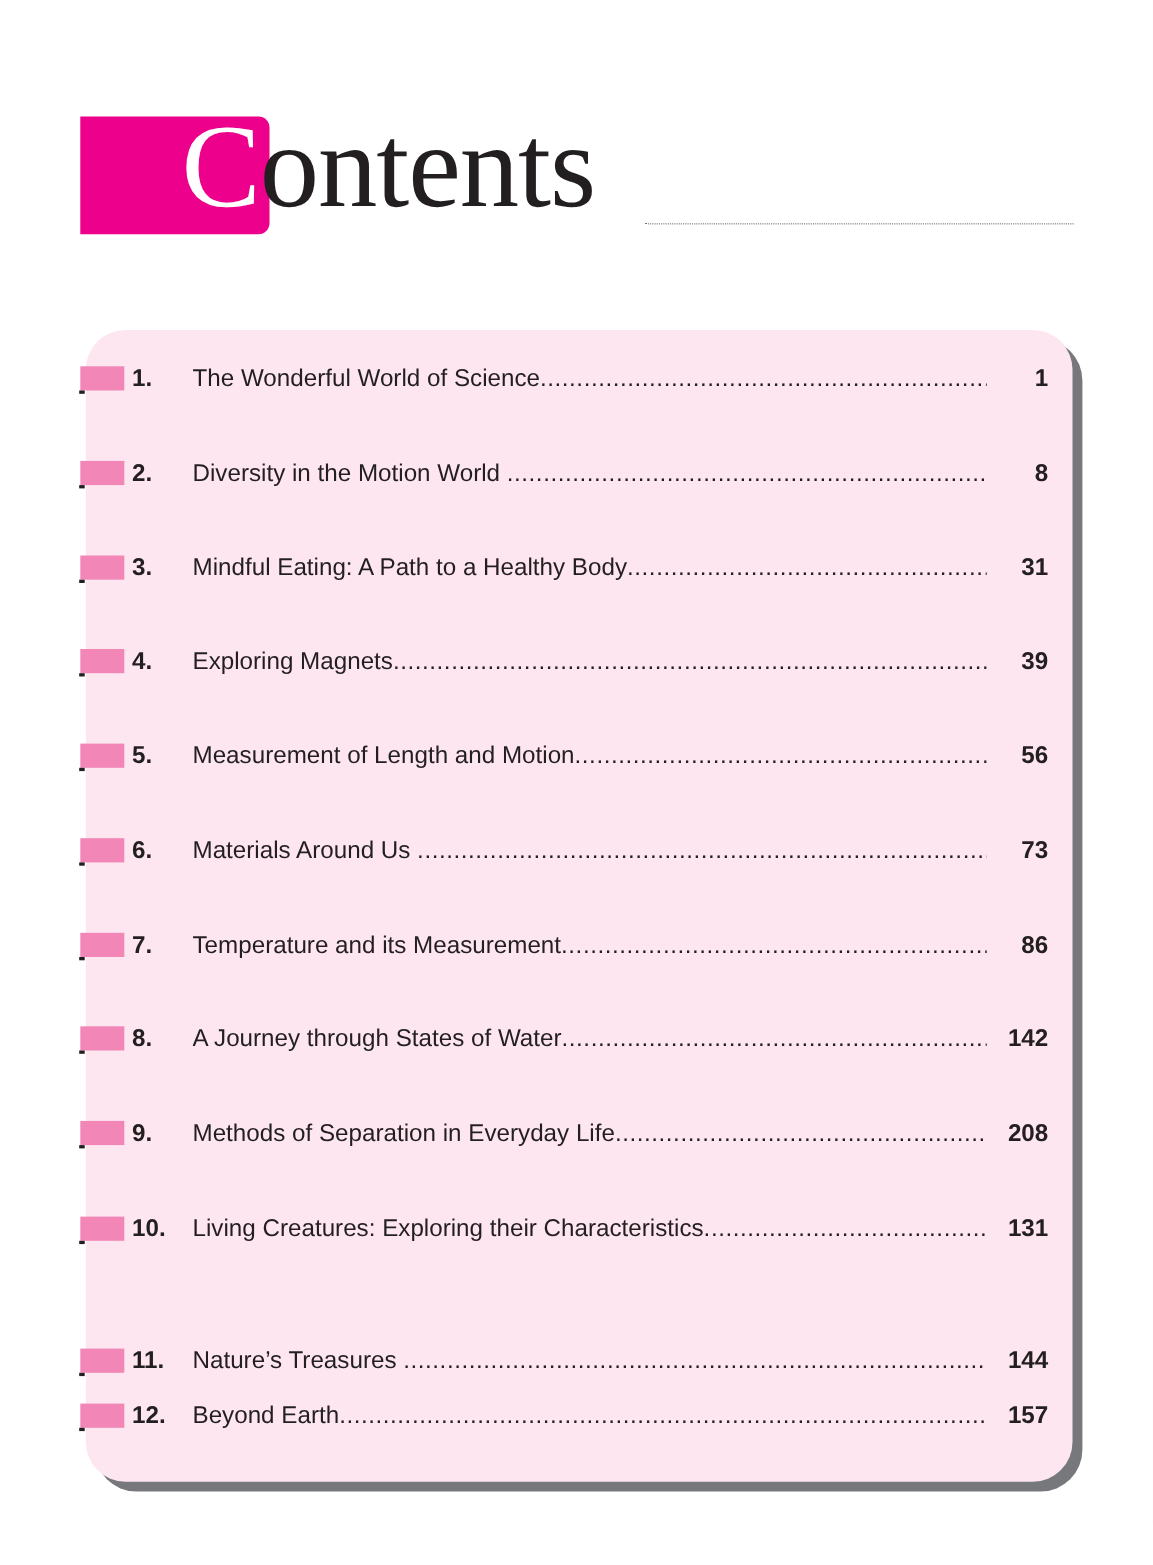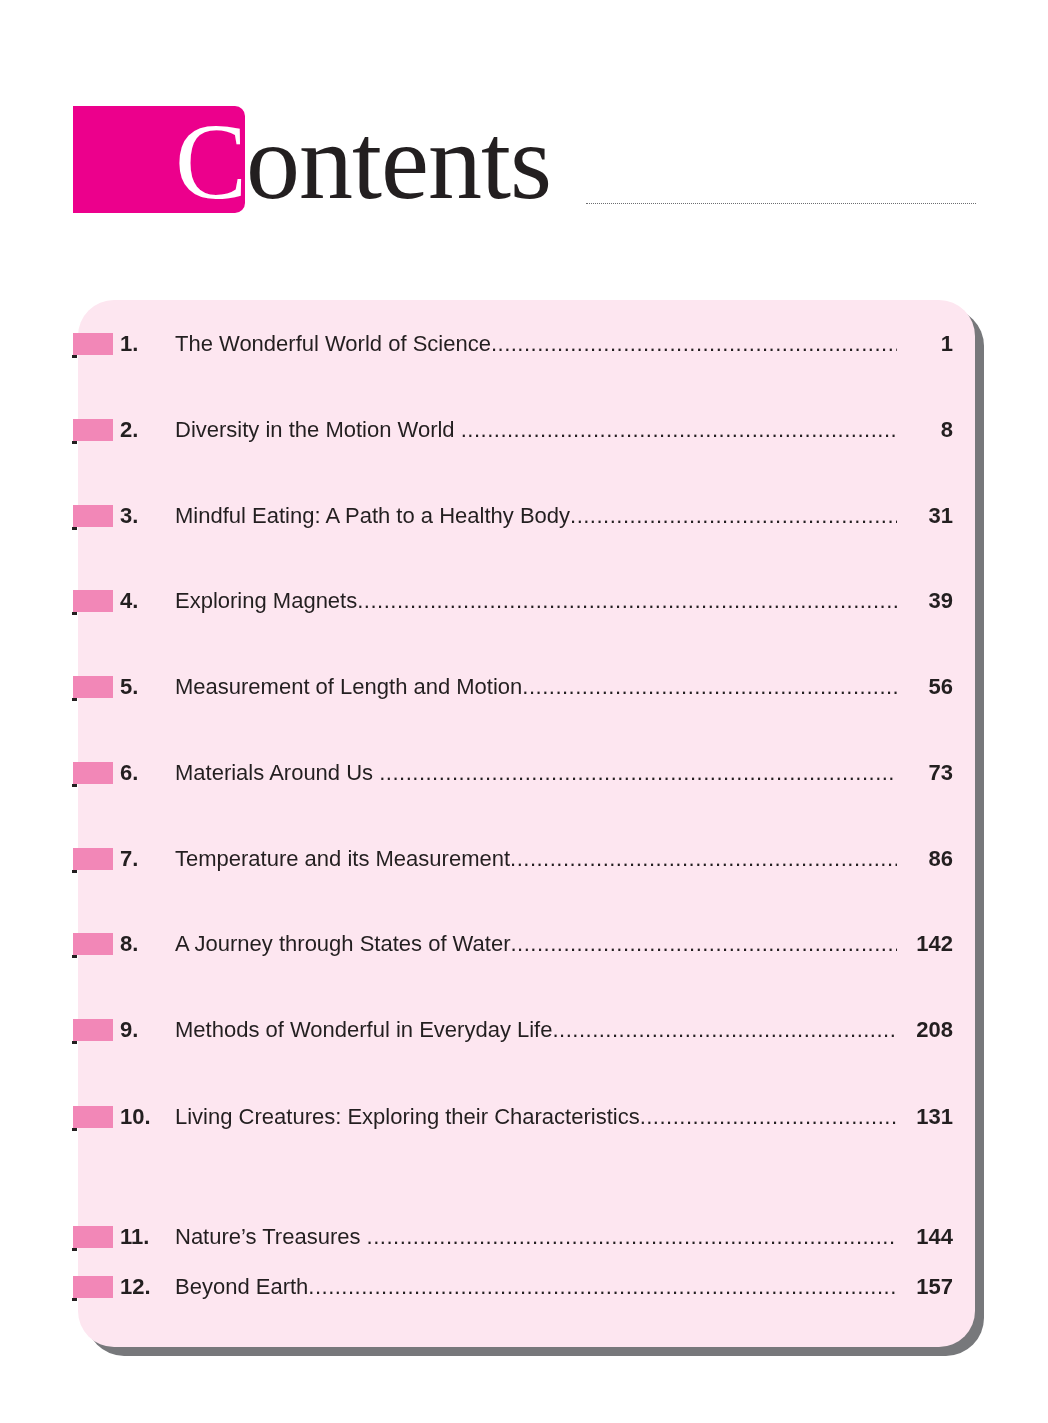--- a/index.html
+++ b/index.html
@@ -1,20 +1,20 @@
 <!DOCTYPE html>
 <html><head>
 <meta charset="utf-8">
 <style>
   html, body { margin: 0; padding: 0; background: #ffffff; }
   body { width: 1048px; height: 1423px; position: relative; overflow: hidden; }
 
   .title-block { position: absolute; left: 73px; top: 106px; width: 172px; height: 107px;
     background: #ec008c; border-top-right-radius: 10px; border-bottom-right-radius: 10px; }
-  .title { position: absolute; left: 165px; top: 92px; margin: 10px;
+  .title { position: absolute; left: 165px; top: 92px; margin: 0;
     font-family: "Liberation Serif", "DejaVu Serif", serif; font-weight: normal;
     font-size: 108px; line-height: 120px; color: #231f20; letter-spacing: -1px; white-space: nowrap; }
   .title .first { color: #ffffff; }
   .title-rule { position: absolute; left: 586px; top: 203px; width: 390px; height: 0;
     border-top: 1px dotted #6d6e71; }
 
   .card-shadow { position: absolute; left: 86px; top: 308px; width: 898px; height: 1048px;
     background: #77787b; border-radius: 38px; }
   .card { position: absolute; left: 78px; top: 300px; width: 897px; height: 1047px;
     background: #fde6f0; border-radius: 36px; }
@@ -95,21 +95,21 @@
     <div class="marker"></div>
       <div class="marker-tick"></div>
     <span class="num">8.</span>
     <div class="line"><span>A Journey through States of Water</span><span class="dots">........................................................................................................................................................................................................</span></div>
     <span class="page">142</span>
   </div>
   <div class="entry" style="top:1015px">
     <div class="marker"></div>
       <div class="marker-tick"></div>
     <span class="num">9.</span>
-    <div class="line"><span>Methods of Wonderful in Everyday Life</span><span class="dots">........................................................................................................................................................................................................</span></div>
+    <div class="line"><span>Methods of Separation in Everyday Life</span><span class="dots">........................................................................................................................................................................................................</span></div>
     <span class="page">208</span>
   </div>
   <div class="entry" style="top:1102px">
     <div class="marker"></div>
       <div class="marker-tick"></div>
     <span class="num">10.</span>
     <div class="line"><span>Living Creatures: Exploring their Characteristics</span><span class="dots">........................................................................................................................................................................................................</span></div>
     <span class="page">131</span>
   </div>
   <div class="entry" style="top:1222px">

